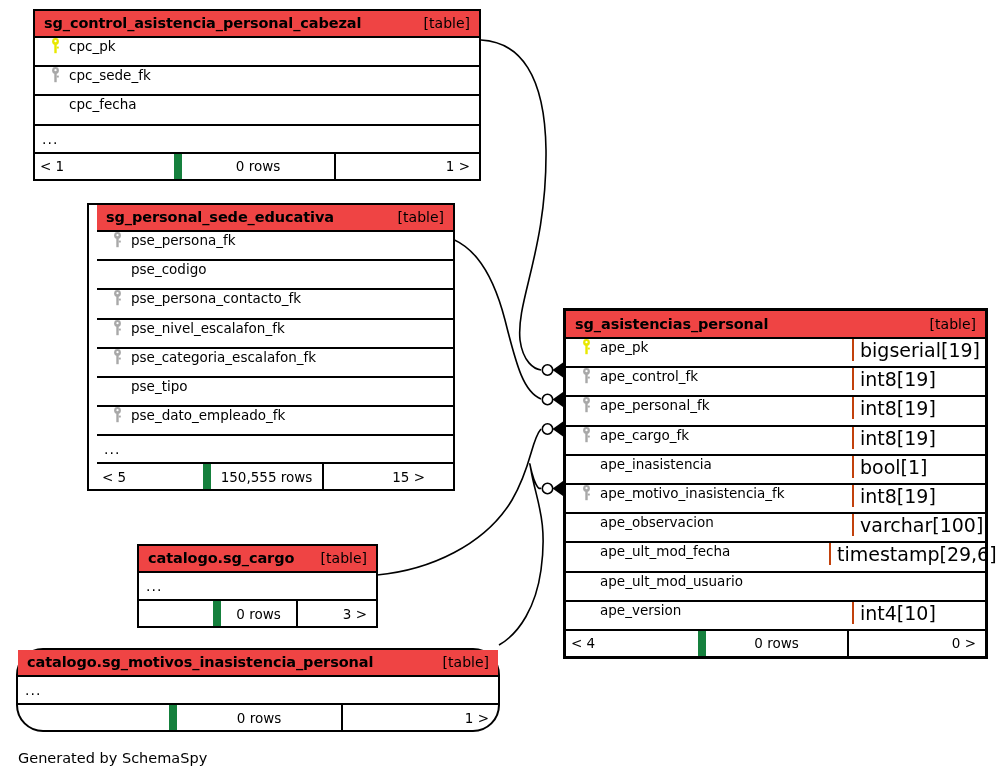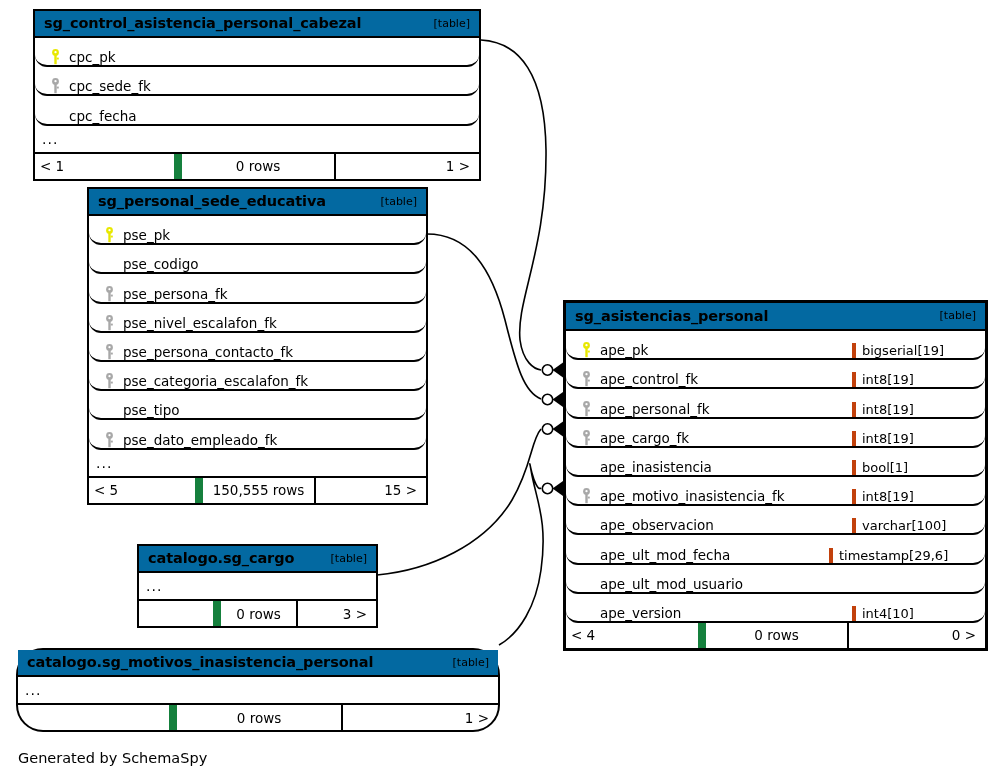--- a/index.html
+++ b/index.html
@@ -37,67 +37,66 @@
     z-index: 3;
   }
   .er-table.focal {
     border-width: 3px;
   }
 
   .tbl-header {
     display: flex;
     align-items: center;
     justify-content: space-between;
-    background: #0369a1;
+    background: #ef4444;
     border-bottom: 2px solid #000000;
     padding: 3px 9px 4px 9px;
     height: 27px;
     box-sizing: border-box;
   }
   .focal .tbl-header { height: 28px; }
 
   .tbl-name {
     font-weight: bold;
     font-size: 14.5px;
     letter-spacing: -0.1px;
     white-space: nowrap;
   }
   .tbl-kind {
-    font-size: 11px;
+    font-size: 14px;
     font-weight: normal;
     white-space: nowrap;
     padding-left: 14px;
   }
 
   .col-row {
     display: flex;
-    align-items: flex-end;
+    align-items: flex-start;
     height: 29.2px;
     border-bottom: 2px solid #000000;
     box-sizing: border-box;
-    border-radius: 12px;
   }
   .col-row:last-of-type { }
 
   .col-name {
     display: flex;
     align-items: center;
     flex: 1 1 auto;
     padding-left: 8px;
     font-size: 13.5px;
     min-width: 0;
     overflow: hidden;
     white-space: nowrap;
   }
   .col-type {
     display: flex;
     align-items: center;
-    font-size: 13px;
+    font-size: 19px;
     padding-left: 6px;
-    border-left: 4px solid #c2410c;
+    border-left: 2px solid #c2410c;
     box-sizing: border-box;
     white-space: nowrap;
   }
 
   
   .key-slot {
     width: 24px;
     flex: 0 0 24px;
     display: flex;
     align-items: center;
@@ -217,81 +216,68 @@
       </span>
     </div>
     <div class="ellipsis-row">...</div>
     <div class="tbl-footer">
       <span class="foot-cell foot-prev" style="width:139px">&lt; 1</span>
       <span class="foot-cell foot-mid" style="width:162px">0 rows</span>
       <span class="foot-cell foot-next" style="width:139px">1 &gt;</span>
     </div>
   </div>
 
-<div class="er-table" id="tbl-1" style="left:87px; top:187px; width:341px;">
+<div class="er-table" id="tbl-1" style="left:87px; top:203px; width:368px;padding-left:8px;">
     <div class="tbl-header">
       <span class="tbl-name">sg_personal_sede_educativa</span>
       <span class="tbl-kind">[table]</span>
     </div>
     <div class="col-row">
       <span class="col-name">
         <span class="key-slot">
           <svg width="9" height="16" viewBox="0 0 9 16">
-            <circle cx="4.5" cy="3.4" r="3.4" fill="#e8e800"></circle>
-            <circle cx="4.5" cy="3.2" r="1.15" fill="#ffffff"></circle>
-            <rect x="3.3" y="5.6" width="2.4" height="9.6" fill="#e8e800"></rect>
-            <rect x="5.7" y="8.6" width="2.1" height="1.9" fill="#e8e800"></rect>
-          </svg>
-        </span>
-        <span class="col-label">pse_pk</span>
+            <circle cx="4.5" cy="3.4" r="3.4" fill="#a8a8a8"></circle>
+            <circle cx="4.5" cy="3.2" r="1.15" fill="#ffffff"></circle>
+            <rect x="3.3" y="5.6" width="2.4" height="9.6" fill="#a8a8a8"></rect>
+            <rect x="5.7" y="8.6" width="2.1" height="1.9" fill="#a8a8a8"></rect>
+          </svg>
+        </span>
+        <span class="col-label">pse_persona_fk</span>
       </span>
     </div>
     <div class="col-row">
       <span class="col-name">
         <span class="key-slot"></span>
         <span class="col-label">pse_codigo</span>
       </span>
     </div>
     <div class="col-row">
       <span class="col-name">
         <span class="key-slot">
           <svg width="9" height="16" viewBox="0 0 9 16">
             <circle cx="4.5" cy="3.4" r="3.4" fill="#a8a8a8"></circle>
             <circle cx="4.5" cy="3.2" r="1.15" fill="#ffffff"></circle>
             <rect x="3.3" y="5.6" width="2.4" height="9.6" fill="#a8a8a8"></rect>
             <rect x="5.7" y="8.6" width="2.1" height="1.9" fill="#a8a8a8"></rect>
           </svg>
         </span>
-        <span class="col-label">pse_persona_fk</span>
+        <span class="col-label">pse_persona_contacto_fk</span>
       </span>
     </div>
     <div class="col-row">
       <span class="col-name">
         <span class="key-slot">
           <svg width="9" height="16" viewBox="0 0 9 16">
             <circle cx="4.5" cy="3.4" r="3.4" fill="#a8a8a8"></circle>
             <circle cx="4.5" cy="3.2" r="1.15" fill="#ffffff"></circle>
             <rect x="3.3" y="5.6" width="2.4" height="9.6" fill="#a8a8a8"></rect>
             <rect x="5.7" y="8.6" width="2.1" height="1.9" fill="#a8a8a8"></rect>
           </svg>
         </span>
         <span class="col-label">pse_nivel_escalafon_fk</span>
-      </span>
-    </div>
-    <div class="col-row">
-      <span class="col-name">
-        <span class="key-slot">
-          <svg width="9" height="16" viewBox="0 0 9 16">
-            <circle cx="4.5" cy="3.4" r="3.4" fill="#a8a8a8"></circle>
-            <circle cx="4.5" cy="3.2" r="1.15" fill="#ffffff"></circle>
-            <rect x="3.3" y="5.6" width="2.4" height="9.6" fill="#a8a8a8"></rect>
-            <rect x="5.7" y="8.6" width="2.1" height="1.9" fill="#a8a8a8"></rect>
-          </svg>
-        </span>
-        <span class="col-label">pse_persona_contacto_fk</span>
       </span>
     </div>
     <div class="col-row">
       <span class="col-name">
         <span class="key-slot">
           <svg width="9" height="16" viewBox="0 0 9 16">
             <circle cx="4.5" cy="3.4" r="3.4" fill="#a8a8a8"></circle>
             <circle cx="4.5" cy="3.2" r="1.15" fill="#ffffff"></circle>
             <rect x="3.3" y="5.6" width="2.4" height="9.6" fill="#a8a8a8"></rect>
             <rect x="5.7" y="8.6" width="2.1" height="1.9" fill="#a8a8a8"></rect>
@@ -346,21 +332,21 @@
       <span class="tbl-kind">[table]</span>
     </div>
     <div class="ellipsis-row">...</div>
     <div class="tbl-footer">
       <span class="foot-cell foot-prev" style="width:151px"></span>
       <span class="foot-cell foot-mid" style="width:174px">0 rows</span>
       <span class="foot-cell foot-next" style="width:151px">1 &gt;</span>
     </div>
   </div>
 
-<div class="er-table focal" id="tbl-4" style="left:563px; top:300px; width:425px;">
+<div class="er-table focal" id="tbl-4" style="left:563px; top:308px; width:425px;">
     <div class="tbl-header">
       <span class="tbl-name">sg_asistencias_personal</span>
       <span class="tbl-kind">[table]</span>
     </div>
     <div class="col-row">
       <span class="col-name">
         <span class="key-slot">
           <svg width="9" height="16" viewBox="0 0 9 16">
             <circle cx="4.5" cy="3.4" r="3.4" fill="#e8e800"></circle>
             <circle cx="4.5" cy="3.2" r="1.15" fill="#ffffff"></circle>

